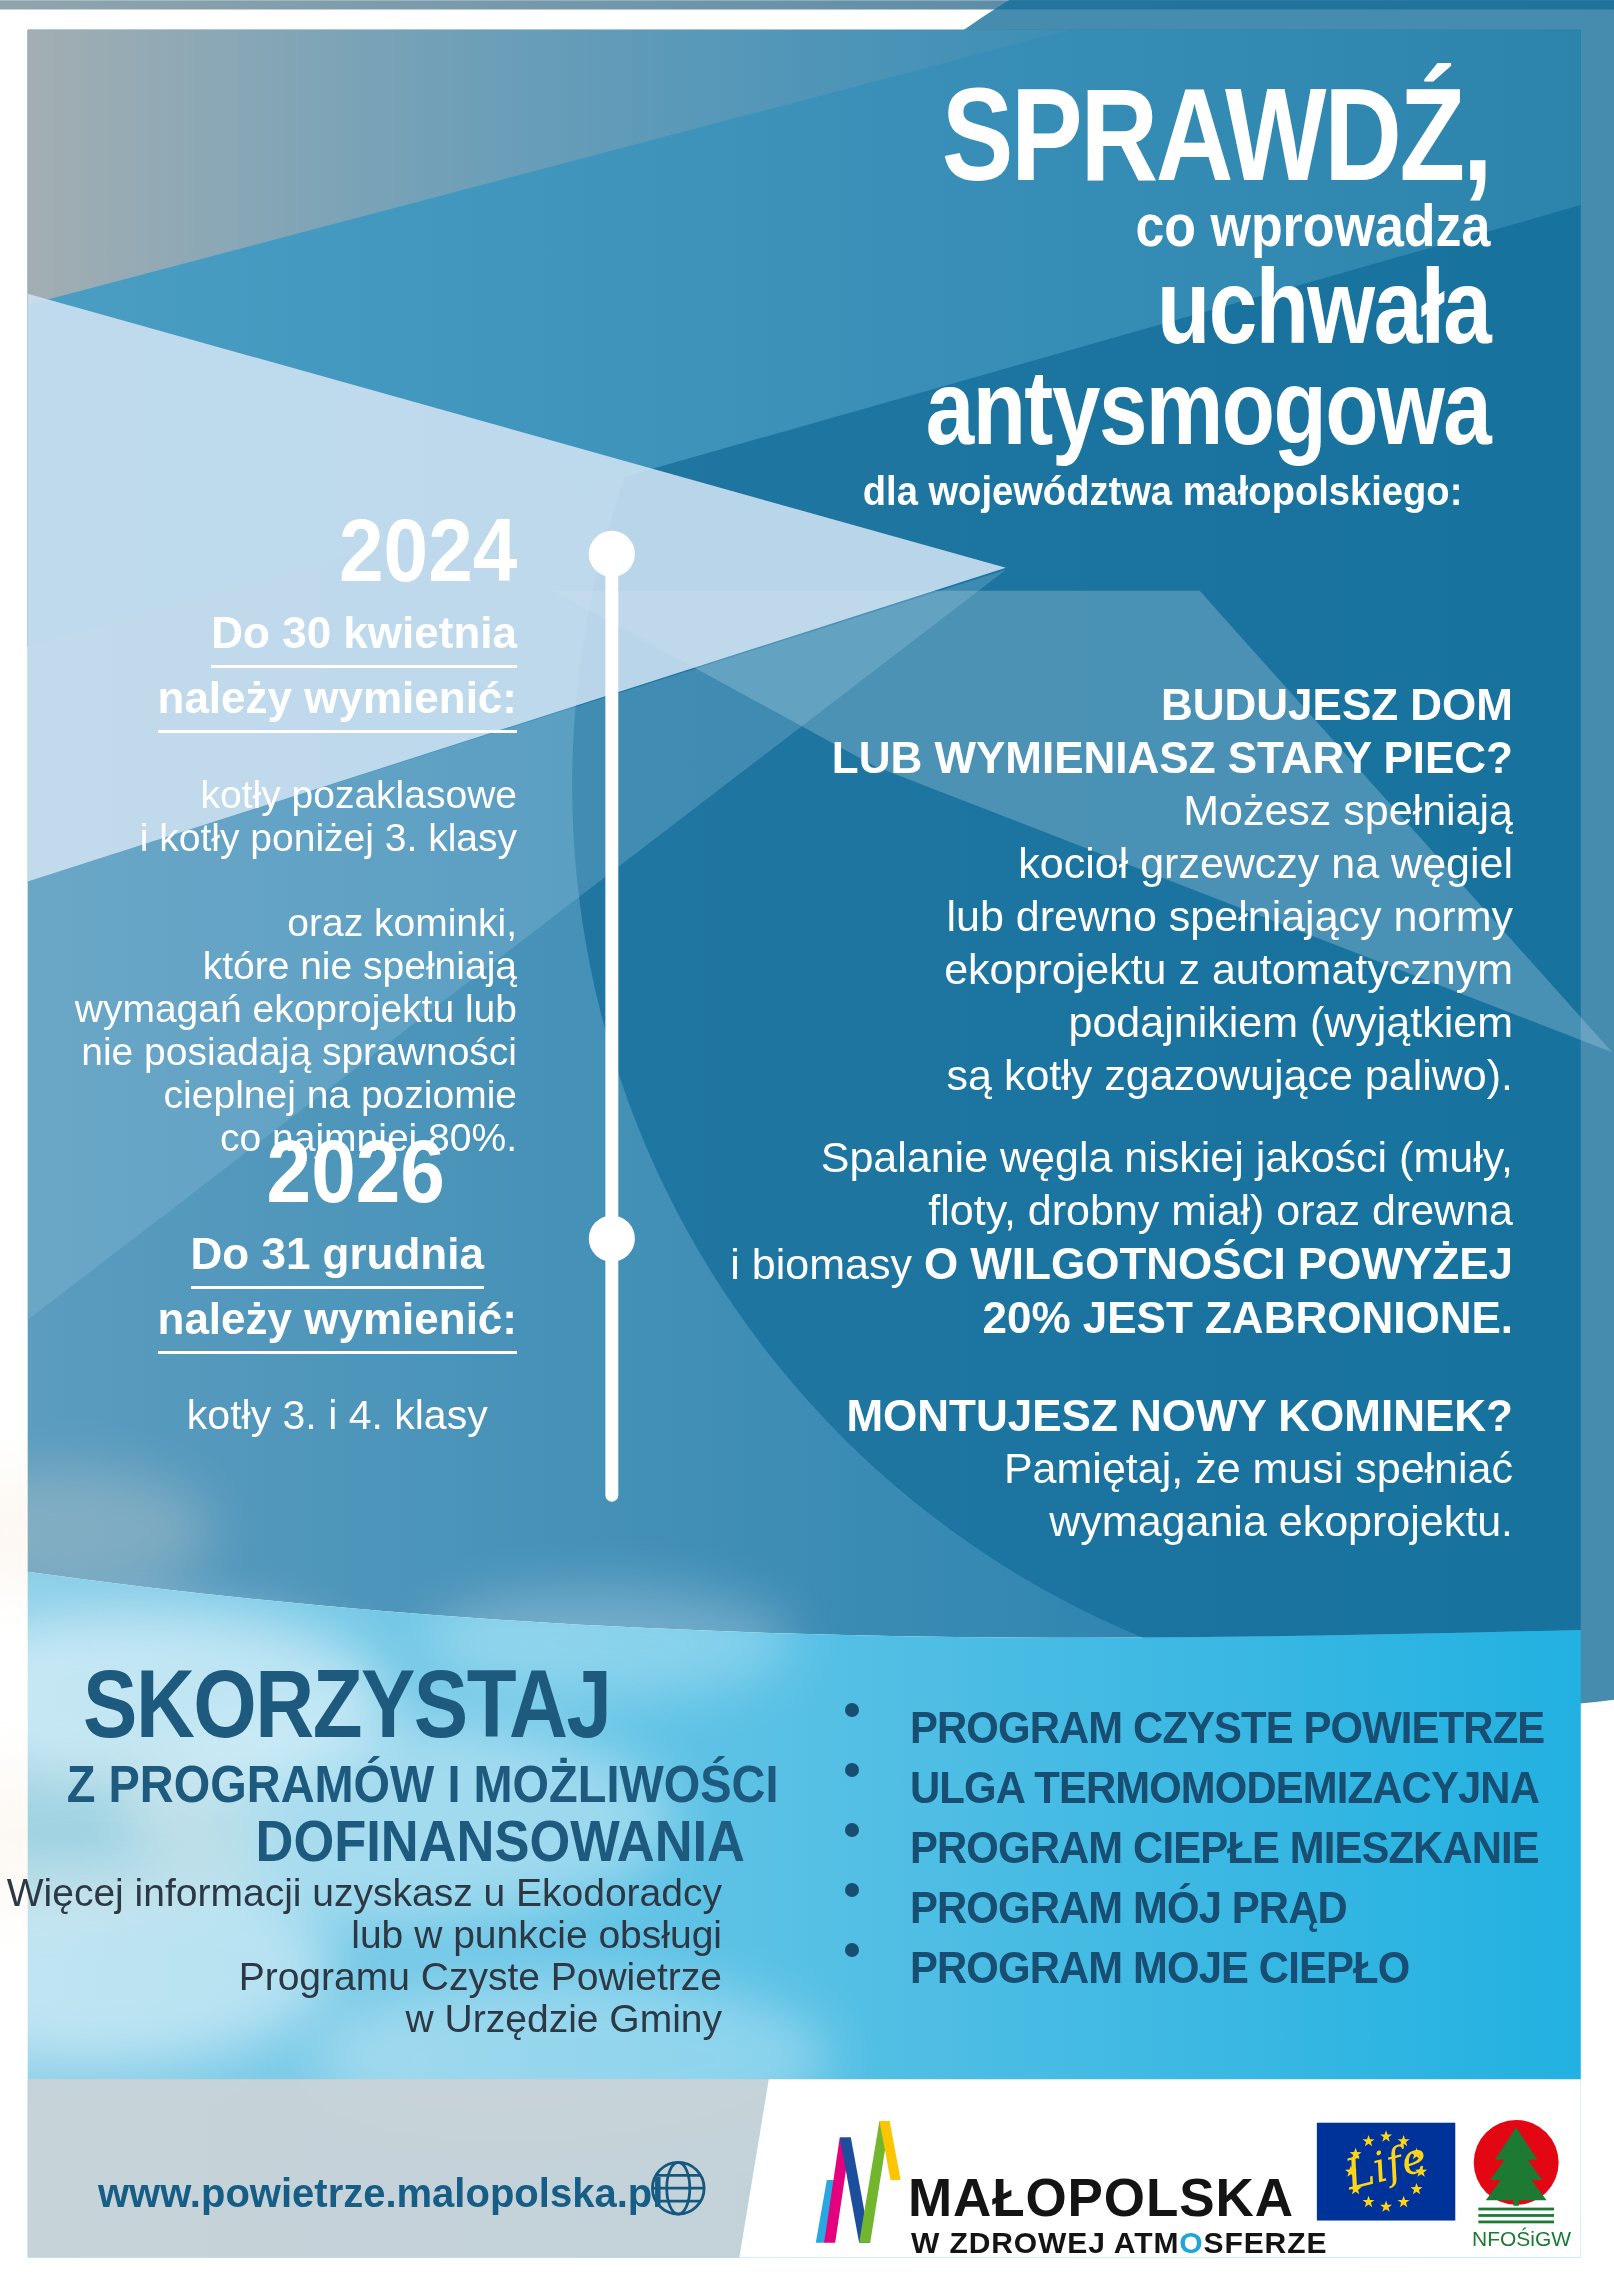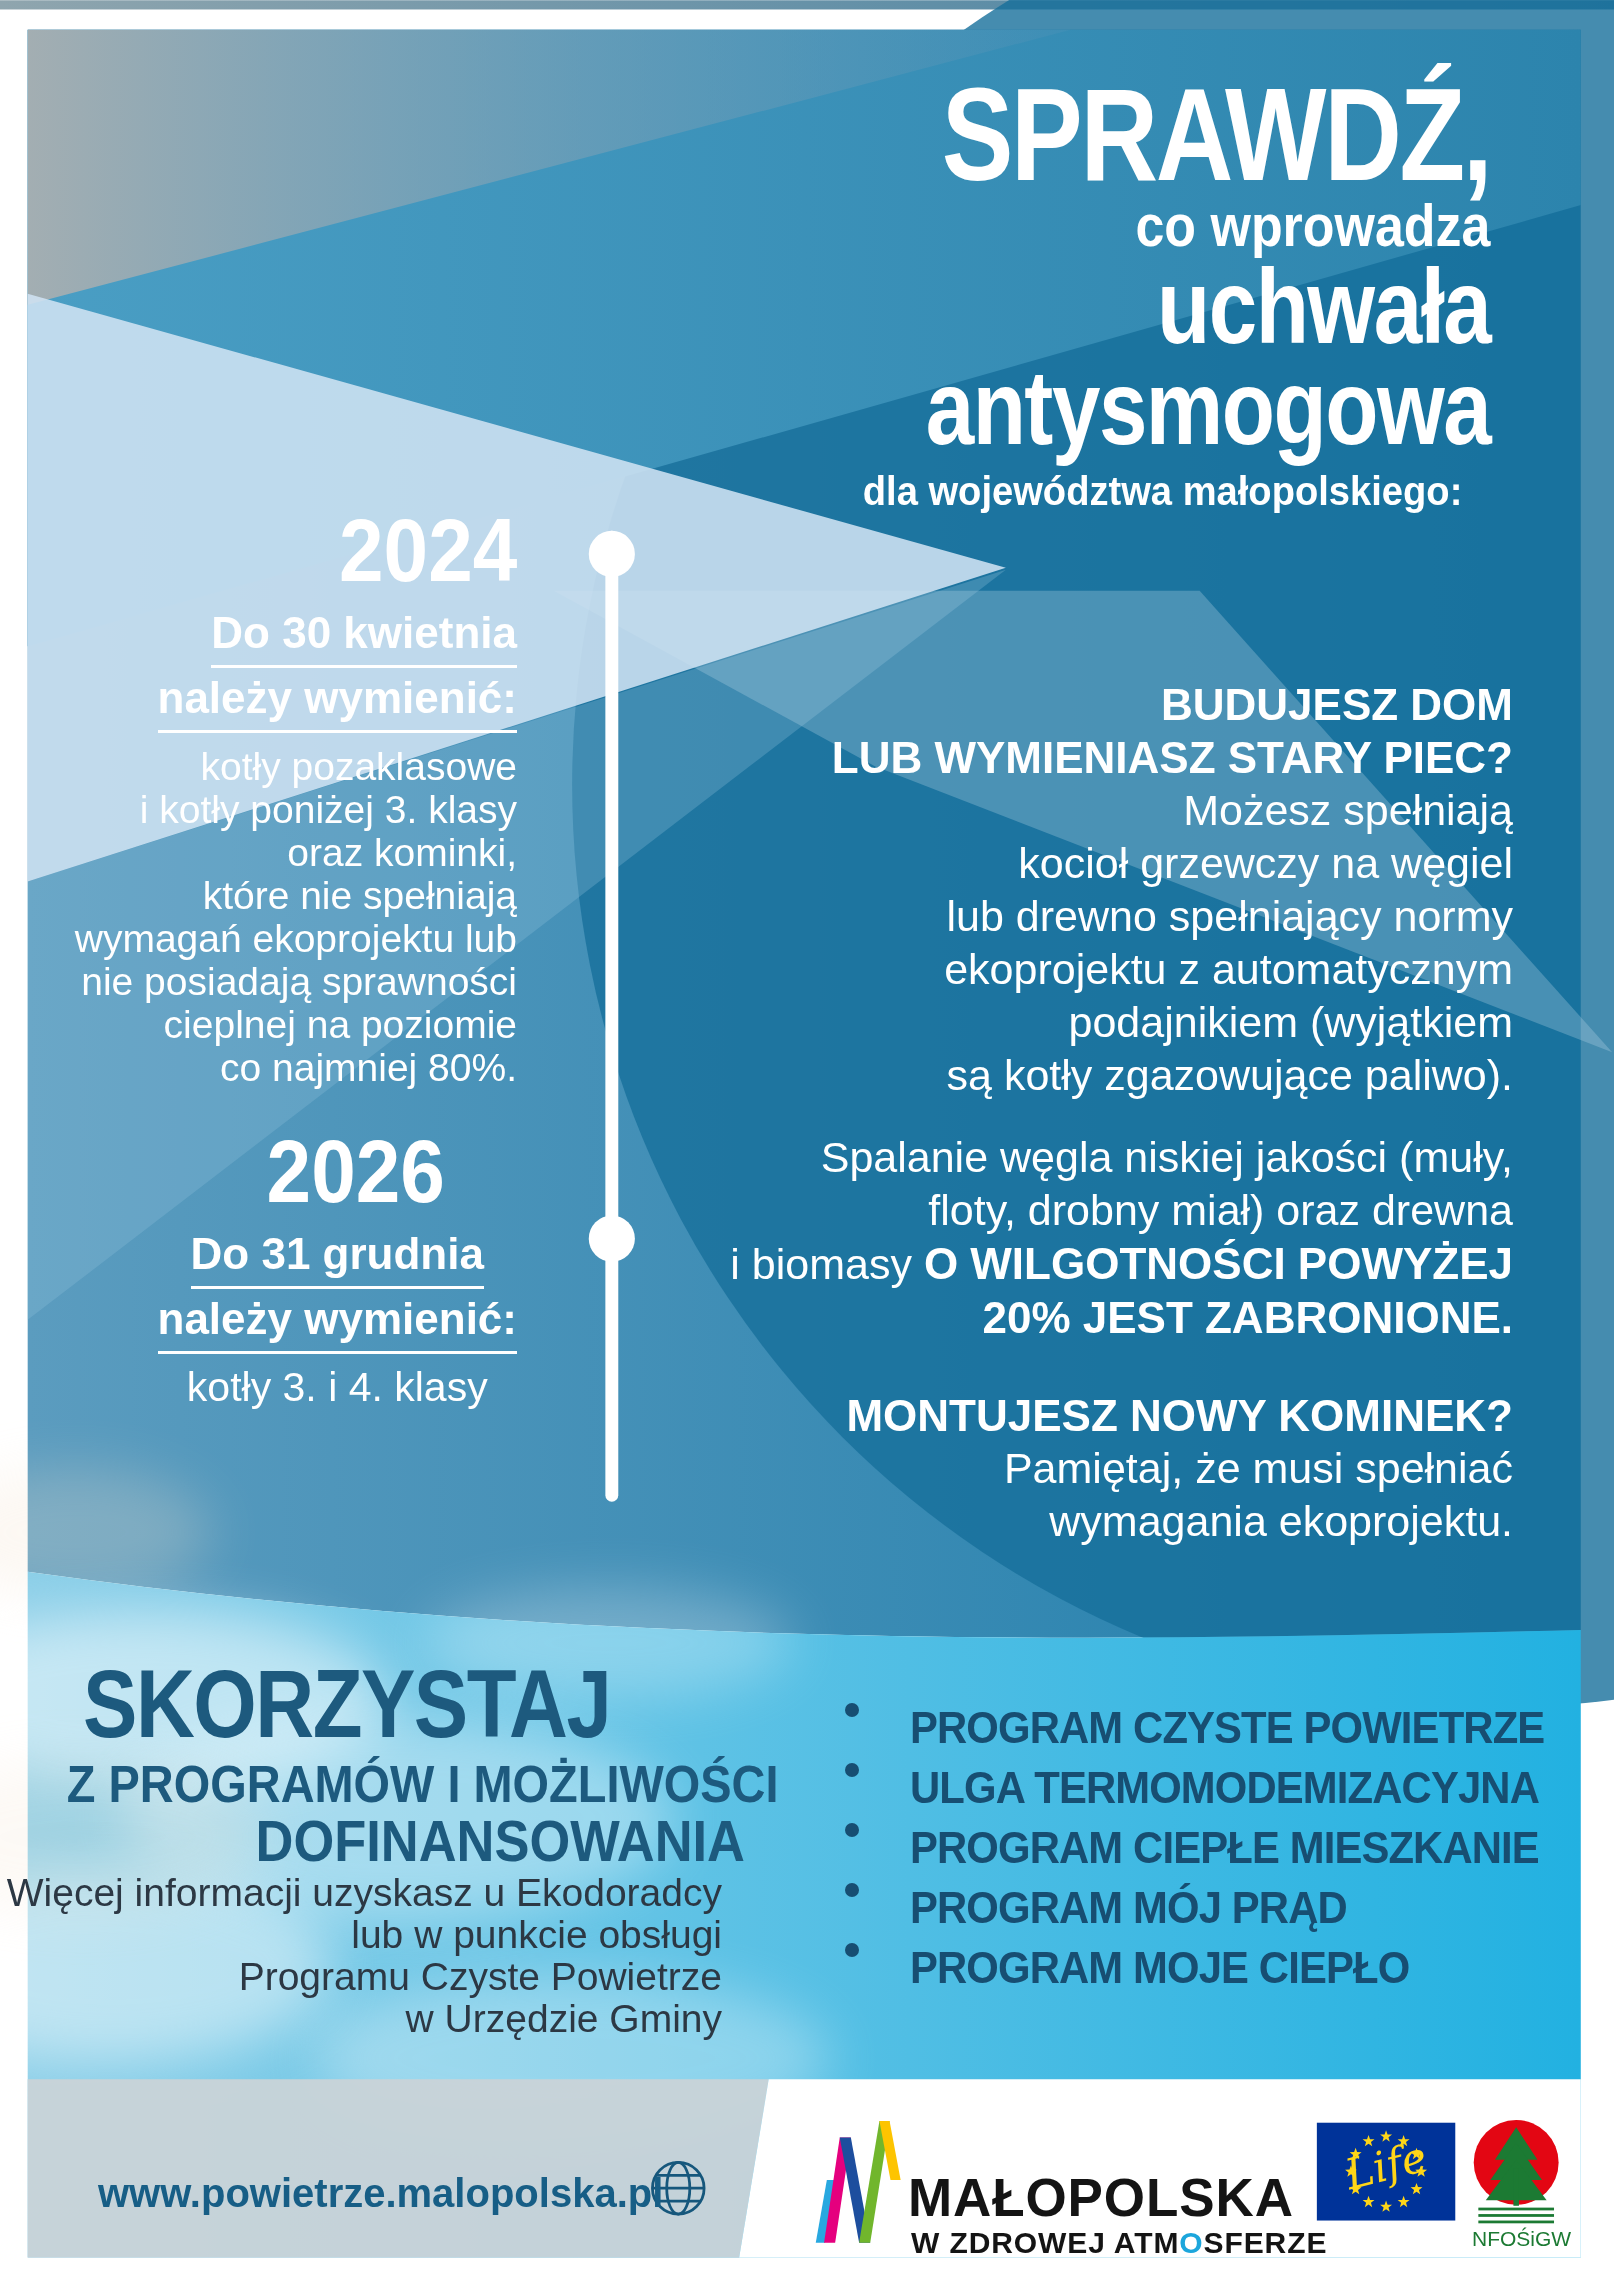--- a/index.html
+++ b/index.html
@@ -15,21 +15,21 @@
   .h3{font-size:105px;font-weight:700;line-height:92px;letter-spacing:-1.8px;transform:scaleX(.83);transform-origin:100% 0;}
   .h4{font-size:105px;font-weight:700;line-height:109px;letter-spacing:-1.8px;transform:scaleX(.83);transform-origin:100% 0;}
   .h5{font-size:41px;font-weight:700;line-height:59px;margin-right:28px;transform:scaleX(.93);transform-origin:100% 0;}
   
   .leftcol{right:1097px;text-align:right;color:#ffffff;}
   .year{font-size:89px;font-weight:700;line-height:83px;transform:scaleX(.9);transform-origin:100% 50%;}
   .tgroup{margin-top:11px;}
   .tlt{font-size:44px;font-weight:700;line-height:59px;}
   .tlt .u{display:inline-block;border-bottom:3.7px solid #fff;padding-bottom:2.8px;}
   .b42{font-size:39px;font-weight:400;line-height:43px;}
-  .gap28{margin-top:12px;} .gap46{}
+  .gap28{margin-top:40px;} .gap46{margin-top:42px;}
   
   .rightcol{right:101px;text-align:right;color:#ffffff;}
   .rl{font-size:43px;font-weight:400;line-height:53px;}
   .rb{font-size:44px;font-weight:700;line-height:53px;text-align:right;}
   .pre{white-space:pre;}
   
   .skhead{left:83px;top:1659px;font-size:96px;font-weight:700;color:#1d5a7e;letter-spacing:-1.8px;
           transform:scaleX(.85);transform-origin:0 0;line-height:89px;}
   .sksub1{right:836px;top:1757px;font-size:51px;font-weight:700;color:#1d5a7e;transform:scaleX(.92);transform-origin:100% 0;line-height:55px;}
   .sksub2{right:869px;top:1811px;font-size:57px;font-weight:700;color:#1d5a7e;transform:scaleX(.92);transform-origin:100% 0;line-height:61px;}

